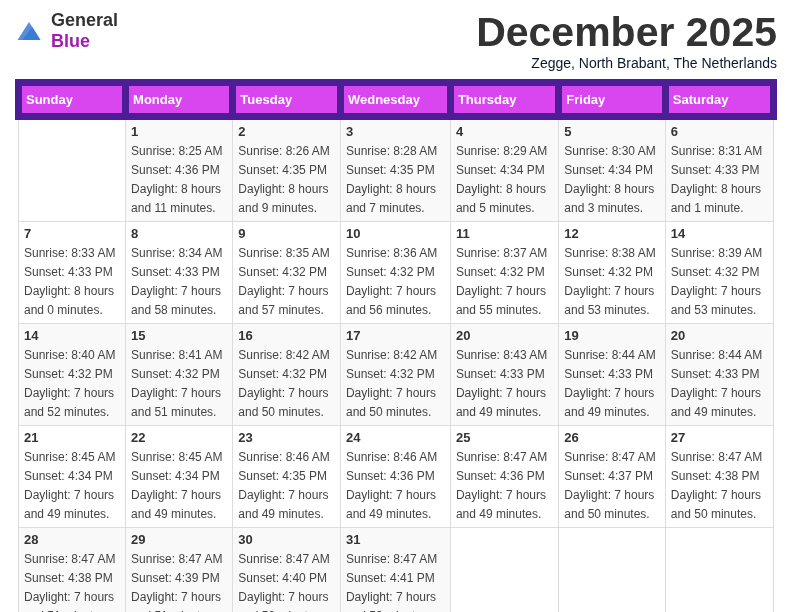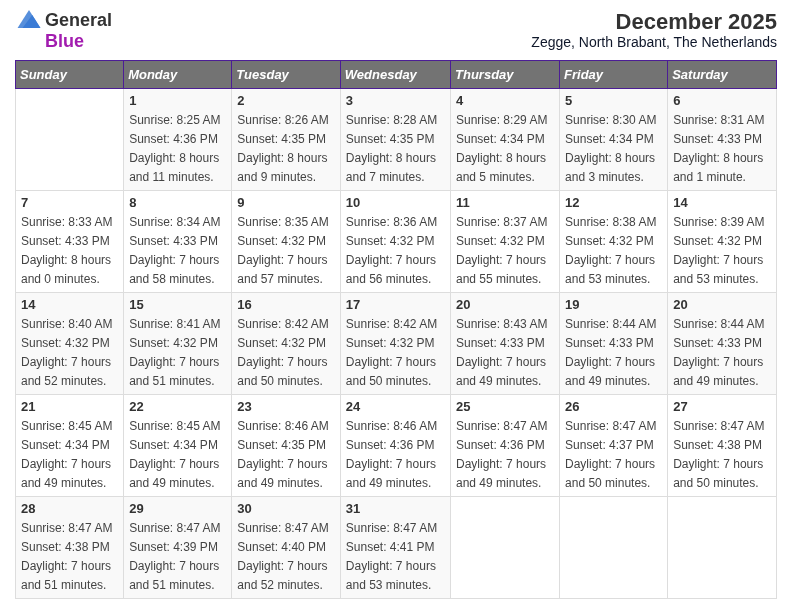--- a/index.html
+++ b/index.html
@@ -11,65 +11,64 @@
       padding: 10px 15px 15px 15px;
     }
     .header-area {
       display: flex;
       justify-content: space-between;
       align-items: flex-start;
       margin-bottom: 8px;
     }
     .logo {
       display: flex;
-      align-items: flex-start;
-      gap: 4px;
+      align-items: center;
+      gap: 10px;
     }
     .logo-text-general {
       font-size: 18px;
       font-weight: bold;
       color: #333;
     }
     .logo-text-blue {
       font-size: 18px;
       font-weight: bold;
       color: #a21caf;
     }
     .logo-icon {
       width: 24px;
       height: 18px;
       margin-left: 2px;
     }
     .title-area {
       text-align: right;
     }
     .month-title {
-      font-size: 22px;
+      font-size: 41px;
       font-weight: bold;
       color: #333;
       line-height: 1.1;
     }
     .location-title {
       font-size: 14px;
       color: #0f172a;
     }
     table {
       width: 100%;
       border-collapse: collapse;
       border: 1px solid #ccc;
     }
     thead tr th {
-      background-color: #737373;
+      background-color: #d946ef;
       color: #fff;
       font-size: 13px;
       font-weight: bold;
       padding: 6px 4px;
       text-align: left;
-      border: 1px solid #4c1d95;
-      font-style: italic;
+      border: 7px solid #4c1d95;
     }
     tbody tr td {
       vertical-align: top;
       border: 1px solid #ddd;
       padding: 4px 5px;
       min-height: 80px;
       width: 113px;
       background: #fff;
     }
     tbody tr:nth-child(odd) td {

